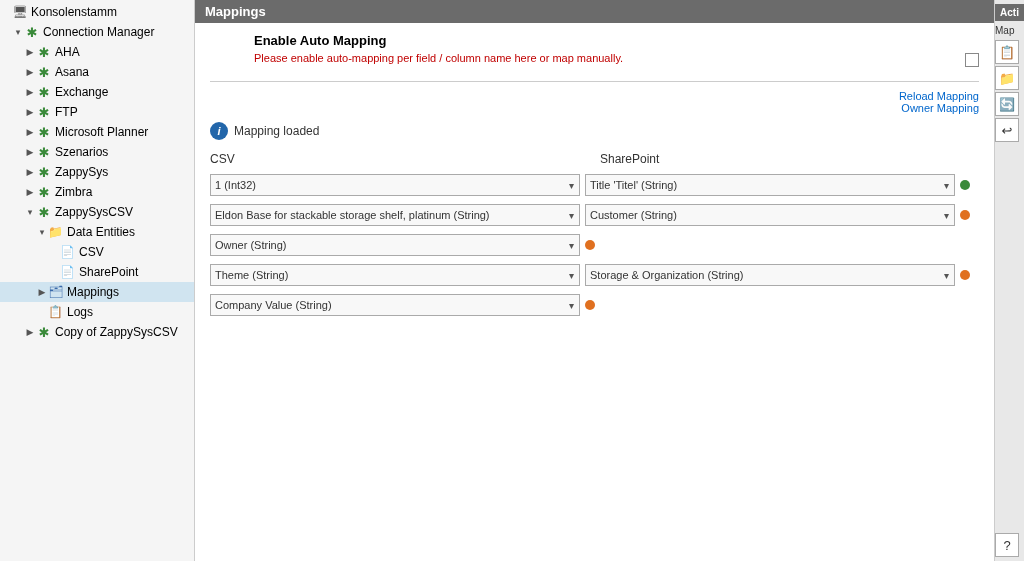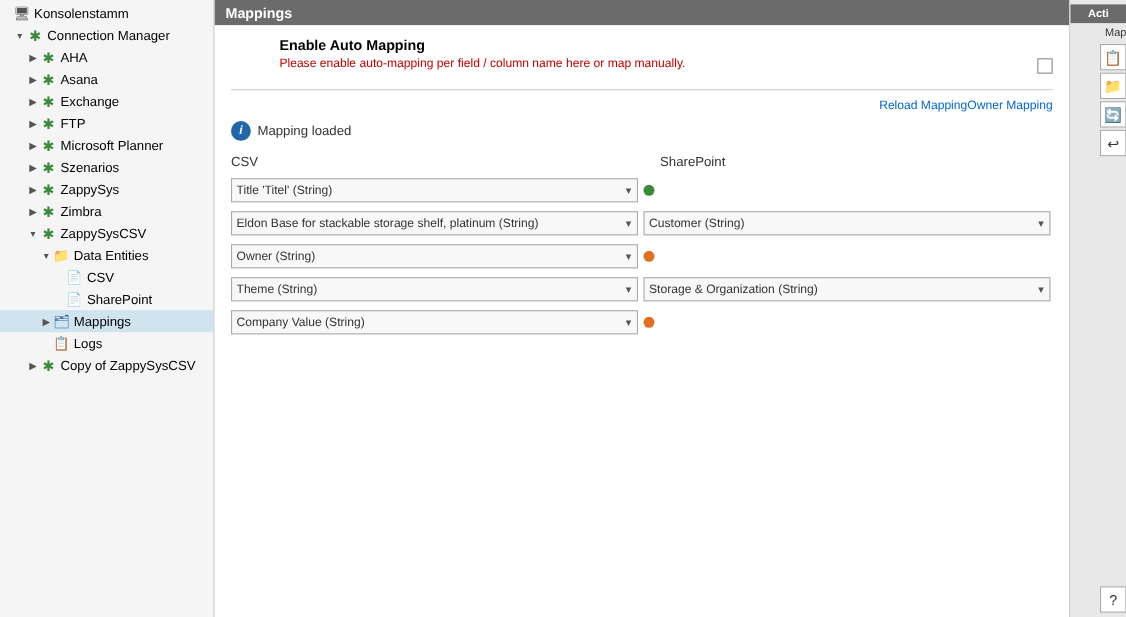--- a/index.html
+++ b/index.html
@@ -30,41 +30,41 @@
     .mappings-content { flex: 1; background: white; padding: 10px 15px; overflow-y: auto; }
 
     .auto-mapping-section { border: none; margin-bottom: 10px; margin-left: 44px; }
     .auto-mapping-title { font-weight: bold; font-size: 13px; margin-bottom: 3px; color: #000; }
     .auto-mapping-desc { font-size: 11px; color: #c00000; margin-bottom: 5px; line-height: 1.4; }
     .auto-mapping-row { display: flex; align-items: flex-start; gap: 10px; }
     .auto-mapping-checkbox { width: 14px; height: 14px; border: 1px solid #888; background: white; margin-top: 2px; flex-shrink: 0; }
 
     .divider { border: none; border-top: 1px solid #ccc; margin: 8px 0; }
 
-    .reload-verify-row { display: flex; justify-content: flex-end; gap: 0; flex-direction: row; align-items: flex-end; margin-bottom: 8px; }
+    .reload-verify-row { display: flex; justify-content: flex-end; gap: 0; flex-direction: column; align-items: flex-end; margin-bottom: 8px; }
     .reload-verify-row a { font-size: 11px; color: #0066cc; text-decoration: none; cursor: pointer; }
 
     .mapping-status { display: flex; align-items: center; gap: 6px; margin-bottom: 12px; }
     .info-icon { width: 18px; height: 18px; border-radius: 50%; background: #2266aa; color: white; display: inline-flex; align-items: center; justify-content: center; font-size: 11px; font-weight: bold; font-style: italic; flex-shrink: 0; }
     .mapping-status-text { font-size: 12px; color: #333; }
 
     .mapping-columns { display: flex; gap: 20px; margin-bottom: 8px; }
     .col-header { font-size: 12px; font-weight: normal; color: #333; }
     .csv-col { flex: 0 0 370px; }
     .sp-col { flex: 0 0 370px; }
 
     .mapping-row { display: flex; align-items: center; gap: 5px; margin-bottom: 4px; }
     .select-wrapper { position: relative; flex: 0 0 370px; }
     .select-wrapper::after { content: '▾'; position: absolute; right: 6px; top: 50%; transform: translateY(-50%); font-size: 10px; color: #555; pointer-events: none; }
     .select-wrapper select { width: 100%; height: 22px; border: 1px solid #aaa; background: #f8f8f8; font-size: 11px; padding: 0 20px 0 4px; color: #333; appearance: none; -webkit-appearance: none; cursor: pointer; }
     .icon-green { background: #3a8a3a; }
     .icon-orange { background: #e07020; }
 
     
-    .right-panel { width: 52px; background: #e8e8e8; border-left: 1px solid #ccc; display: flex; flex-direction: column; align-items: flex-end; padding-top: 4px; gap: 2px; overflow: hidden; }
+    .right-panel { width: 30px; background: #e8e8e8; border-left: 1px solid #ccc; display: flex; flex-direction: column; align-items: flex-start; padding-top: 4px; gap: 2px; overflow: hidden; }
     .right-panel-header { background: #6b6b6b; color: white; font-size: 10px; writing-mode: horizontal-tb; text-align: center; width: 100%; padding: 3px 0; font-weight: bold; }
 
     .action-btn { width: 24px; height: 24px; border: 1px solid #aaa; background: white; cursor: pointer; display: flex; align-items: center; justify-content: center; font-size: 13px; color: #333; }
 
     
     .row-action-dot { width: 10px; height: 10px; border-radius: 50%; cursor: pointer; }
 
     .mappings-rows-area { display: flex; flex-direction: column; gap: 4px; }
   </style>
 </head>
@@ -248,20 +248,25 @@
 
         <div class="mapping-columns">
           <div class="col-header csv-col">CSV</div>
           <div class="col-header sp-col">SharePoint</div>
         </div>
 
         <div id="mapping-rows-container" class="mappings-rows-area">
             <div class="mapping-row">
       <div class="select-wrapper">
         <select>
+          <option selected="">1 (Int32)</option>
+        </select>
+      </div>
+      <div class="select-wrapper">
+        <select>
           <option selected="">Title 'Titel' (String)</option>
         </select>
       </div>
       <div class="row-action-dot icon-green"></div>
     </div>
             <div class="mapping-row">
       <div class="select-wrapper">
         <select>
           <option selected="">Eldon Base for stackable storage shelf, platinum (String)</option>
         </select>

